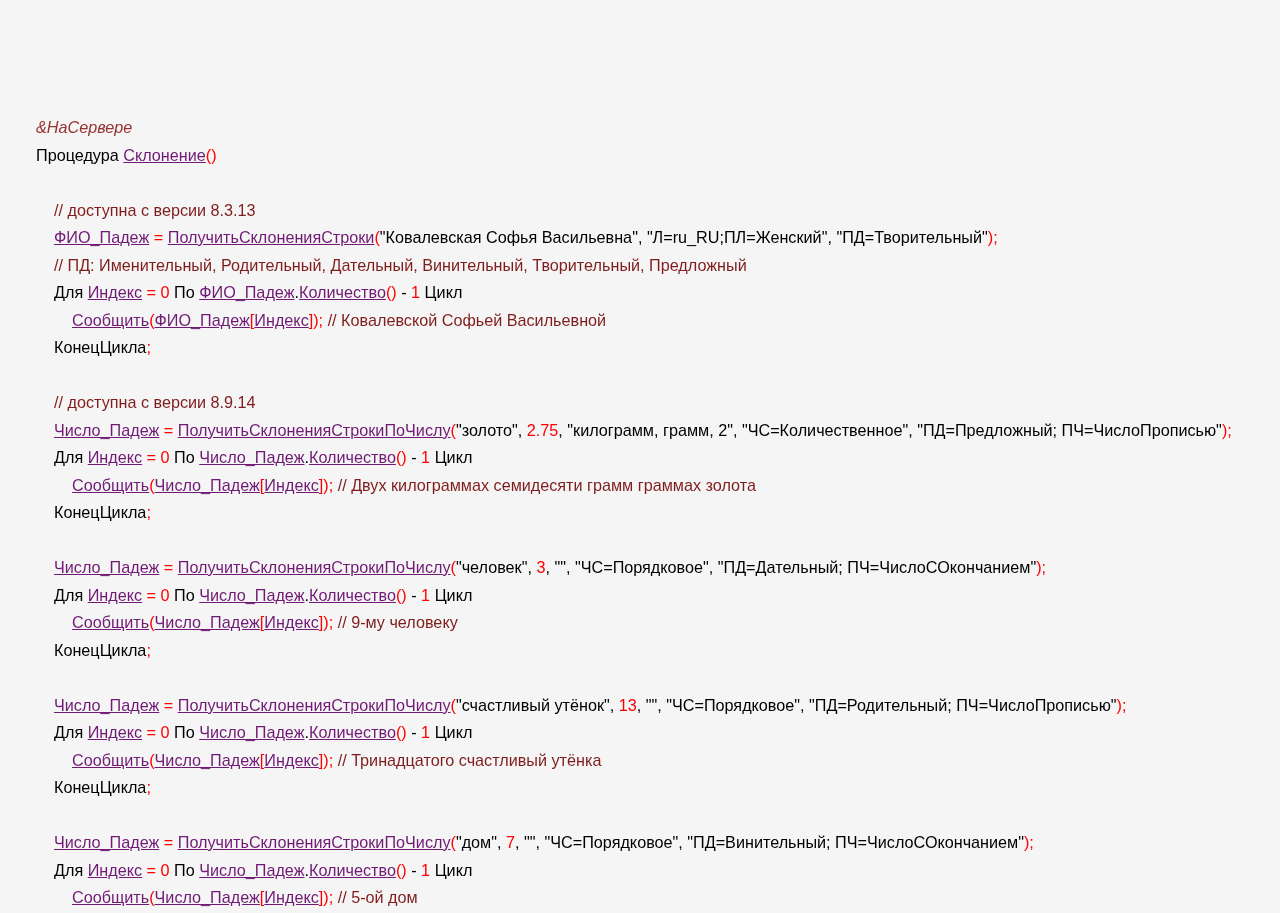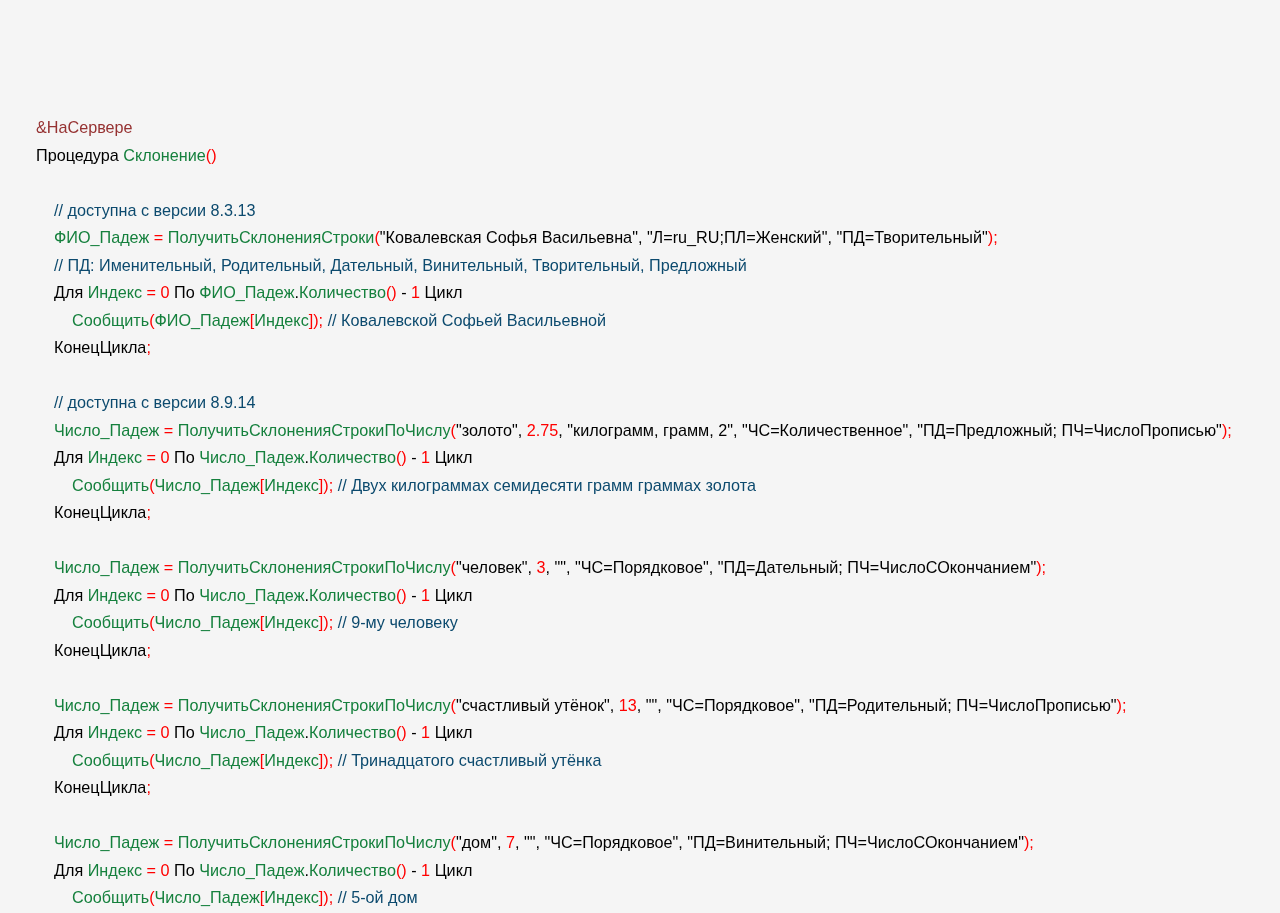--- a/index.html
+++ b/index.html
@@ -5,25 +5,25 @@
   body {
     margin: 0;
     padding: 4px 0 4px 36px;
     background: #f5f5f5;
     font-family: Helvetica, Arial, sans-serif;
     font-size: 16.2px;
     line-height: 27.5px;
     color: #000;
     white-space: pre;
   }
-  .dir  { color: #963232; }   
+  .dir  { color: #963232; font-style: italic; }   
   .kw   { color: #000000; }   
-  .fn   { color: #15803d; }   
+  .fn   { color: #701a75; text-decoration: underline; }   
   .num  { color: #ff0000; }   
-  .cm   { color: #0c4a6e; }   
+  .cm   { color: #7f1d1d; }   
   .str  { color: #000000; }   
   .pn   { color: #ff0000; }   
   .kdot { color: #000000; }   
   .op   { color: #000000; }   
 </style>
 </head>
 <body>
 
 
 

